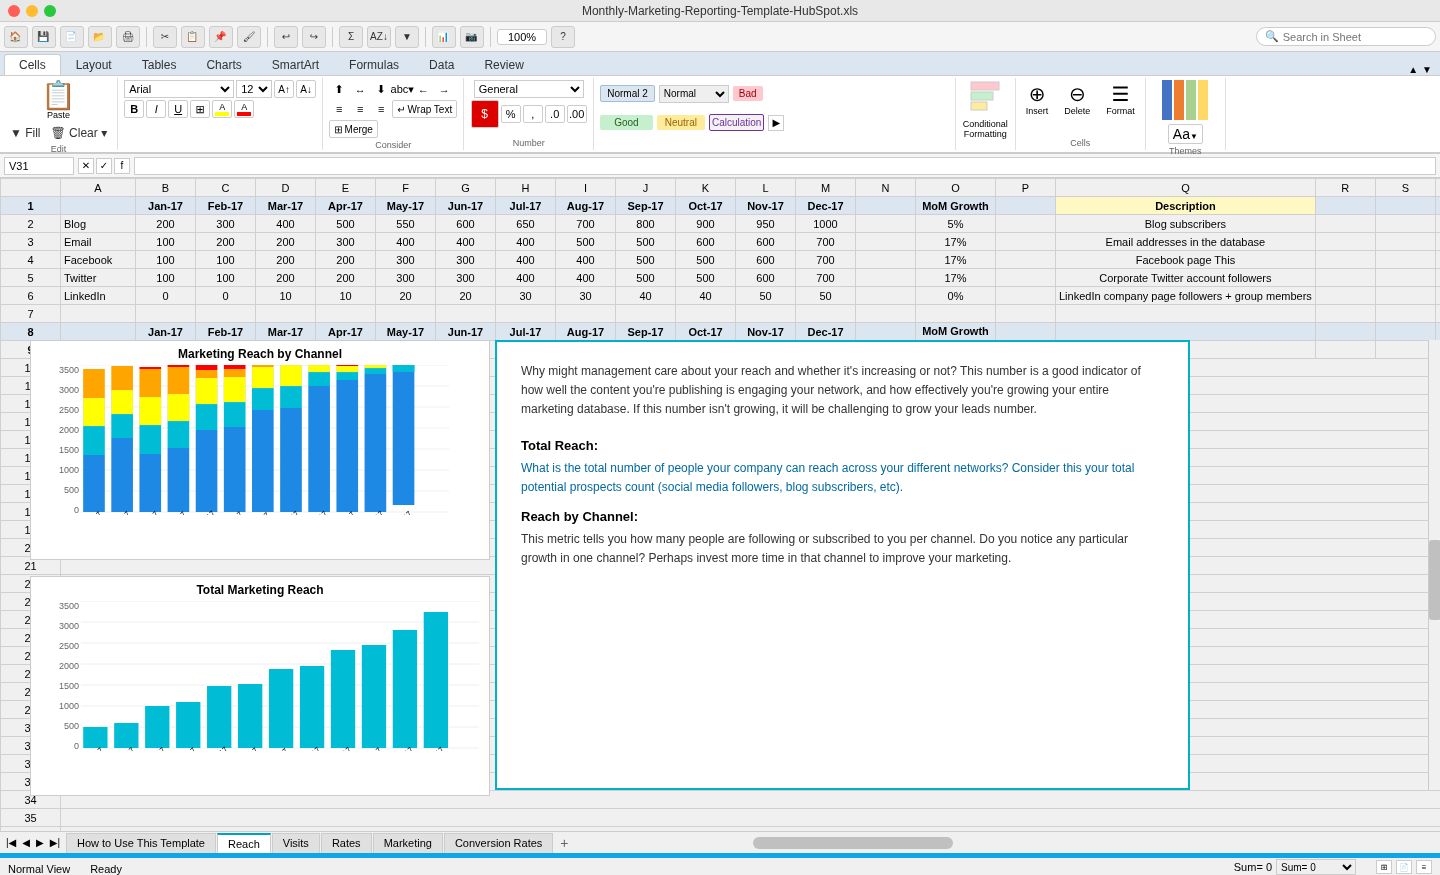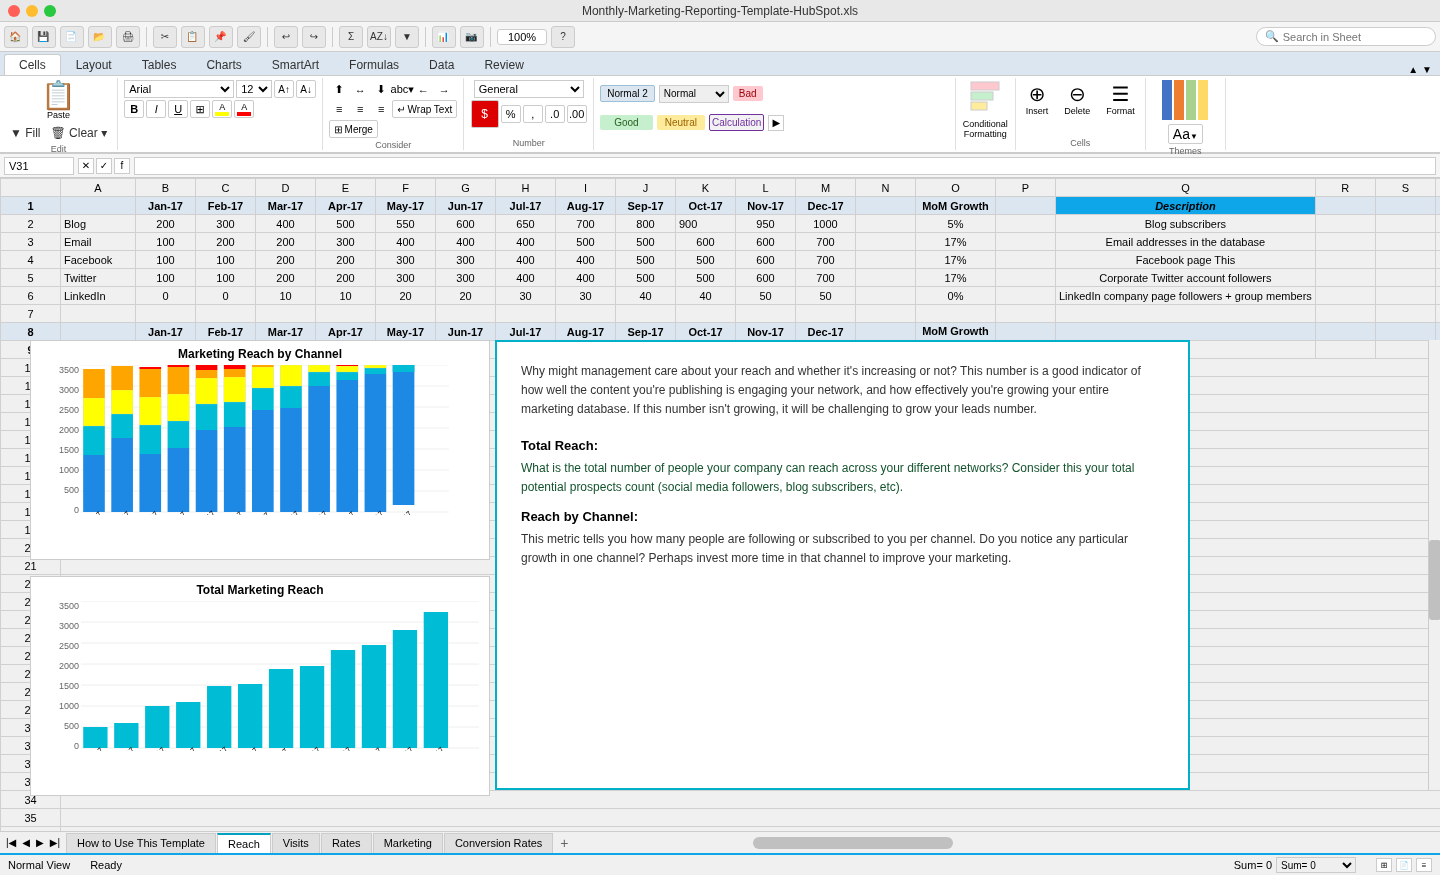--- a/index.html
+++ b/index.html
@@ -237,23 +237,23 @@
       background: #c0c0c0;
       border-radius: 6px;
       width: 200px;
       left: 0;
     }
 
     
     #status-bar {
       height: 22px;
       background: #f0f0f0;
-      border-top: 2px solid #0ea5e9;
+      border-top: 5px solid #0ea5e9;
       display: flex;
-      align-items: center;
+      align-items: flex-end;
       padding: 0 8px;
       font-size: 11px;
       gap: 20px;
     }
     .status-right { margin-left: auto; display: flex; align-items: center; gap: 20px; }
 
     
     .ribbon-paste-area {
       display: flex; flex-direction: column; align-items: center;
       padding: 2px 6px; cursor: pointer;
@@ -656,40 +656,40 @@
           <td style="background:#dce6f0;font-weight:bold;text-align:center;">Jun-17</td>
           <td style="background:#dce6f0;font-weight:bold;text-align:center;">Jul-17</td>
           <td style="background:#dce6f0;font-weight:bold;text-align:center;">Aug-17</td>
           <td style="background:#dce6f0;font-weight:bold;text-align:center;">Sep-17</td>
           <td style="background:#dce6f0;font-weight:bold;text-align:center;">Oct-17</td>
           <td style="background:#dce6f0;font-weight:bold;text-align:center;">Nov-17</td>
           <td style="background:#dce6f0;font-weight:bold;text-align:center;">Dec-17</td>
           <td></td>
           <td style="background:#dce6f0;font-weight:bold;text-align:center;">MoM Growth</td>
           <td></td>
-          <td style="background:#0ea5e9;font-weight:bold;font-style:italic;">Description</td>
+          <td style="background:#fef9c3;font-weight:bold;">Description</td>
           <td></td>
           <td></td>
           <td></td>
 
         </tr>
 
         <tr class="data-row">
           <td class="row-num">2</td>
           <td>Blog</td>
           <td style="text-align:center;">200</td>
           <td style="text-align:center;">300</td>
           <td style="text-align:center;">400</td>
           <td style="text-align:center;">500</td>
           <td style="text-align:center;">550</td>
           <td style="text-align:center;">600</td>
           <td style="text-align:center;">650</td>
           <td style="text-align:center;">700</td>
           <td style="text-align:center;">800</td>
-          <td style="text-align:left;">900</td>
+          <td style="text-align:center;">900</td>
           <td style="text-align:center;">950</td>
           <td style="text-align:center;">1000</td>
           <td></td>
           <td style="text-align:center;">5%</td>
           <td></td>
           <td>Blog subscribers</td>
           <td></td>
           <td></td>
           <td></td>
 
@@ -1181,21 +1181,21 @@
           <text x="265" y="157" font-size="7" text-anchor="middle" transform="rotate(-45, 265, 157)">Oct-17</text>
           <text x="293" y="157" font-size="7" text-anchor="middle" transform="rotate(-45, 293, 157)">Nov-17</text>
           <text x="321" y="157" font-size="7" text-anchor="middle" transform="rotate(-45, 321, 157)">Dec-17</text>
         </svg>
       </div>
     </div>
 
     <div style="position:absolute; top:162px; left:495px; width:695px; min-height:450px; background:white; border:2px solid #00b0c8; padding:20px 24px; z-index:5; font-size:12px;">
       <p style="line-height:1.6; color:#333;">Why might management care about your reach and whether it's increasing or not? This number is a good indicator of how well the content you're publishing is engaging your network, and how effectively you're growing your entire marketing database. If this number isn't growing, it will be challenging to grow your leads number.</p>
       <h3 style="font-size:13px; font-weight:bold; margin-top:18px; margin-bottom:6px;">Total Reach:</h3>
-      <p style="line-height:1.6; color:#14532d;">What is the total number of people your company can reach across your different networks? Consider this your total potential prospects count (social media followers, blog subscribers, etc).</p>
+      <p style="line-height:1.6; color:#0369a1;">What is the total number of people your company can reach across your different networks? Consider this your total potential prospects count (social media followers, blog subscribers, etc).</p>
       <h3 style="font-size:13px; font-weight:bold; margin-top:12px; margin-bottom:6px;">Reach by Channel:</h3>
       <p style="line-height:1.6; color:#333;">This metric tells you how many people are following or subscribed to you per channel. Do you notice any particular growth in one channel? Perhaps invest more time in that channel to improve your marketing.</p>
     </div>
 
     <div style="position:absolute; top:162px; right:0; width:12px; height:450px; background:#f0f0f0; border-left:1px solid #ccc; z-index:6;">
       <div style="position:absolute; top:200px; width:12px; height:80px; background:#c0c0c0; border-radius:3px;"></div>
     </div>
 
   </div>
 </div>

